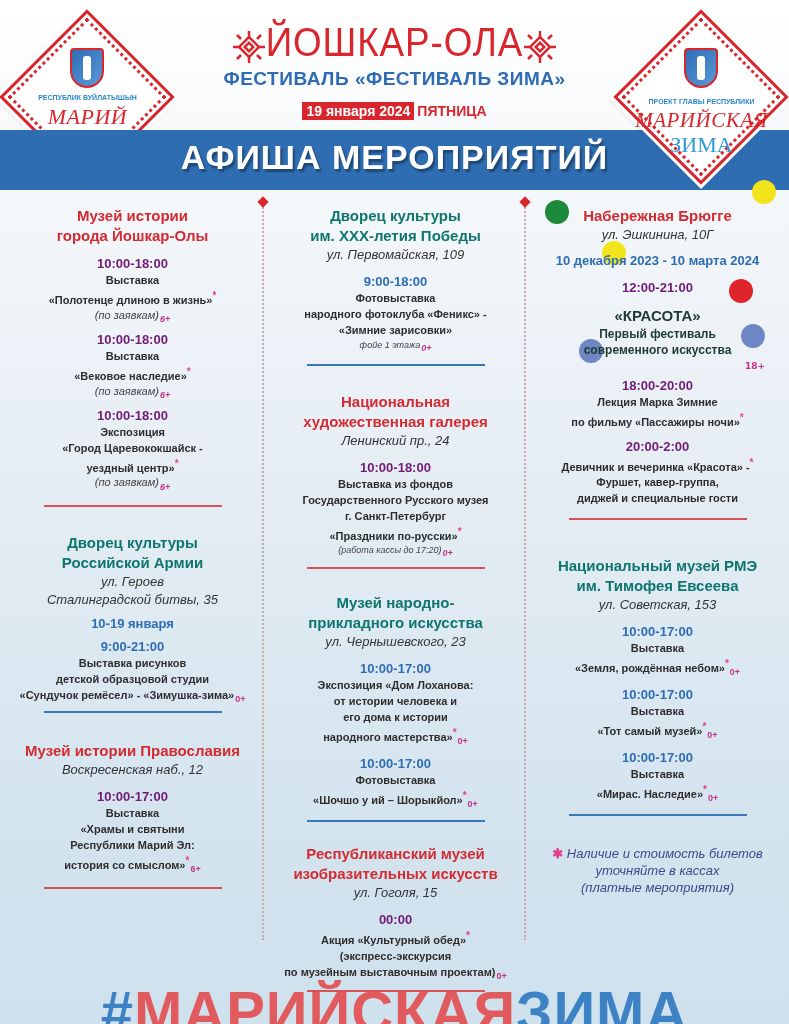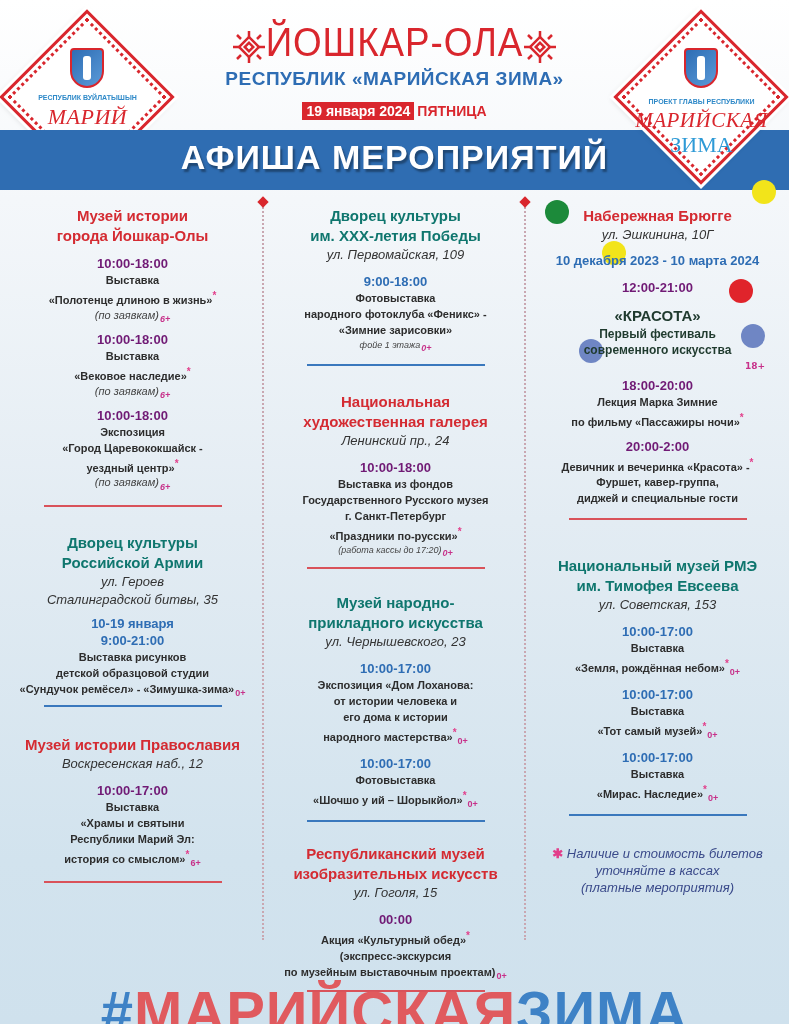--- a/index.html
+++ b/index.html
@@ -103,21 +103,21 @@
   .venue-name.blue { color: #0f766e; }
   .address {
     font-family: "Liberation Sans", sans-serif; font-style: italic; font-size: 13px;
     color: #333; line-height: 18px;
   }
   .ev { margin-top: 9px; }
   .ev-time {
     font-family: "Liberation Sans", sans-serif; font-weight: bold; font-size: 13px; line-height: 17px;
   }
   .ev-time.red { color: #701a75; }
-  .ev-time.blue { color: #2e6db4; }
+  .ev-time.blue { color: #2e6db4; margin-top: 6px; }
   .ev-desc {
     font-family: "Liberation Sans", sans-serif; font-weight: bold; font-size: 11px;
     line-height: 16px; color: #2d2d2d;
   }
   .ev-note {
     font-family: "Liberation Sans", sans-serif; font-style: italic; font-size: 11px;
     color: #444; line-height: 15px;
   }
   .ev-note.small { font-size: 9px; }
   .star { color: #e23e8a; font-size: 10px; vertical-align: super; }
@@ -170,21 +170,21 @@
   <div class="ornament" style="left:523px;">
     <svg viewBox="0 0 34 34">
         <g fill="none" stroke="#d9262d" stroke-width="2.5">
           <rect x="10" y="10" width="14" height="14" transform="rotate(45 17 17)"></rect>
           <rect x="14" y="14" width="6" height="6" transform="rotate(45 17 17)"></rect>
           <path d="M17 1v6M17 27v6M1 17h6M27 17h6M5 5l4 4M25 25l4 4M29 5l-4 4M5 29l4-4"></path>
         </g>
       </svg>
   </div>
 
-  <div class="festival">РЕСПУБЛИК «МАРИЙСКАЯ ЗИМА»</div>
+  <div class="festival">ФЕСТИВАЛЬ «ФЕСТИВАЛЬ ЗИМА»</div>
   <div class="date-row">
     <span class="date-badge">19 января 2024</span><span class="weekday">ПЯТНИЦА</span>
   </div>
 
   <div class="band"></div>
   <div class="band-title">АФИША МЕРОПРИЯТИЙ</div>
 
   <div class="logo logo-right">
     <div class="diamond"></div>
     <div class="shield"></div>

